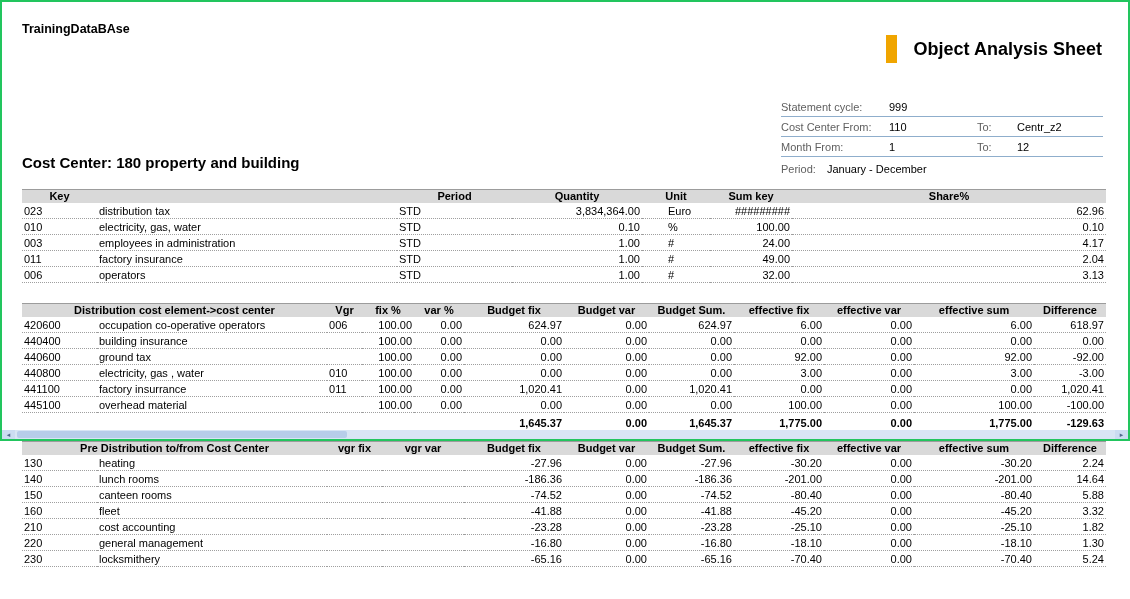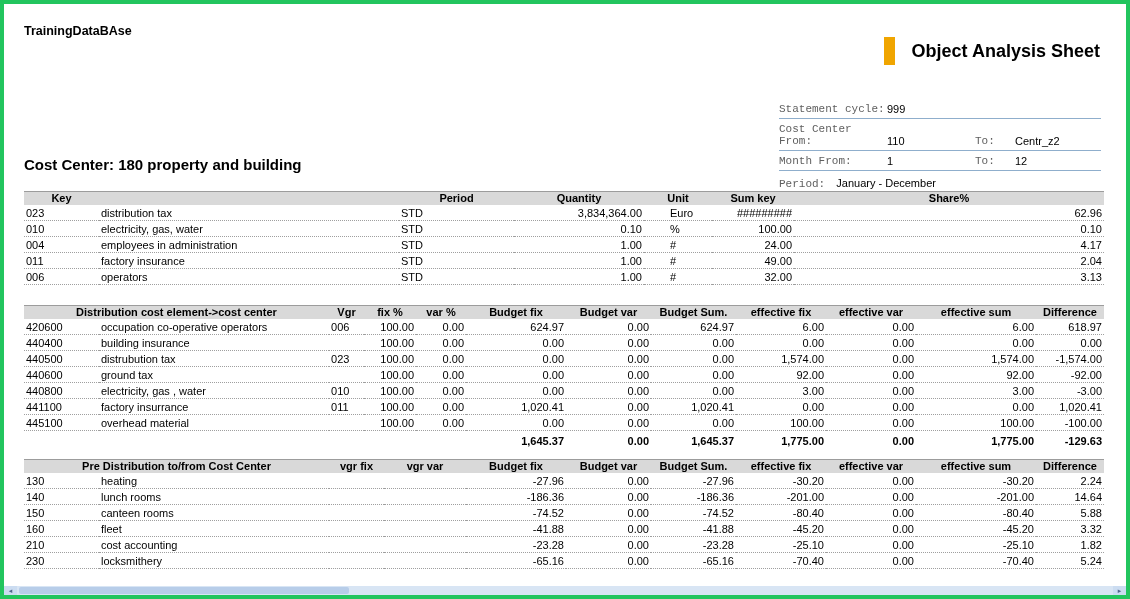--- a/index.html
+++ b/index.html
@@ -2,35 +2,35 @@
 <html style="--color-accent: #F0A500; --color-band: #D9D9D9; --color-line: #8FAECC; --color-sbtrack: #D8E5F4; --color-sbthumb: #B7CDE9; --color-sbbtn: #CBDCF1;"><head>
 <meta charset="utf-8">
 <style>
   html,body{margin:0;padding:0;}
   body{
     width:1130px;height:599px;overflow:hidden;background:#fff;
     font-family:"Liberation Sans", sans-serif;color:#000;
   }
   .page{
     position:relative;box-sizing:border-box;
-    width:1130px;height:599px;border:4px solid #22c55e;background:#fff;
+    width:1130px;height:441px;border:2px solid #22c55e;background:#fff;
     padding:20px 22px 0 20px;
   }
   .db-name{font-size:12.5px;font-weight:bold;}
   .title-wrap{position:absolute;top:33px;right:26px;display:flex;align-items:center;}
   .accent-bar{width:11px;height:28px;background:var(--color-accent,#F0A500);margin-right:5px;}
   .report-title{font-size:18px;font-weight:bold;white-space:nowrap;margin-left:12px;}
   .params{position:absolute;top:95px;right:25px;width:322px;font-size:11px;}
   .param-row{
     display:grid;grid-template-columns:108px 88px 40px auto;
     padding:4px 0 3px;border-bottom:1px solid var(--color-line,#8FAECC);
     align-items:end;
   }
   .param-row.no-line{display:block;border-bottom:none;padding-top:6px;}
-  .p-label,.p-to{color:#5f5f5f;font-family:Liberation Mono, monospace;}
+  .p-label,.p-to{color:#5f5f5f;}
   .param-row.no-line .p-label{margin-right:8px;text-align:right;}
   .section-title{font-size:15px;font-weight:bold;margin-top:118px;}
   table.rpt{border-collapse:collapse;table-layout:fixed;width:100%;font-size:11px;}
   .t1{margin-top:18px;}
   .t2{margin-top:20px;}
   .t3{margin-top:11px;}
   .rpt th{
     background:var(--color-band,#D9D9D9);font-weight:bold;text-align:center;
     padding:0;line-height:13px;border-top:1px solid #9c9c9c;white-space:nowrap;
   }
@@ -131,21 +131,21 @@
         <tr>
           <td class="c-key">010</td>
           <td class="c-name">electricity, gas, water</td>
           <td class="c-period">STD</td>
           <td class="c-quantity">0.10</td>
           <td class="c-unit">%</td>
           <td class="c-sum_key">100.00</td>
           <td class="c-share">0.10</td>
         </tr>
         <tr>
-          <td class="c-key">004</td>
+          <td class="c-key">003</td>
           <td class="c-name">employees in administration</td>
           <td class="c-period">STD</td>
           <td class="c-quantity">1.00</td>
           <td class="c-unit">#</td>
           <td class="c-sum_key">24.00</td>
           <td class="c-share">4.17</td>
         </tr>
         <tr>
           <td class="c-key">011</td>
           <td class="c-name">factory insurance</td>
@@ -220,34 +220,20 @@
           <td class="c-var">0.00</td>
           <td class="c-budget_fix">0.00</td>
           <td class="c-budget_var">0.00</td>
           <td class="c-budget_sum">0.00</td>
           <td class="c-eff_fix">0.00</td>
           <td class="c-eff_var">0.00</td>
           <td class="c-eff_sum">0.00</td>
           <td class="c-diff">0.00</td>
         </tr>
         <tr>
-          <td class="c-key">440500</td>
-          <td class="c-name">distrubution tax</td>
-          <td class="c-vgr">023</td>
-          <td class="c-fix">100.00</td>
-          <td class="c-var">0.00</td>
-          <td class="c-budget_fix">0.00</td>
-          <td class="c-budget_var">0.00</td>
-          <td class="c-budget_sum">0.00</td>
-          <td class="c-eff_fix">1,574.00</td>
-          <td class="c-eff_var">0.00</td>
-          <td class="c-eff_sum">1,574.00</td>
-          <td class="c-diff">-1,574.00</td>
-        </tr>
-        <tr>
           <td class="c-key">440600</td>
           <td class="c-name">ground tax</td>
           <td class="c-vgr"></td>
           <td class="c-fix">100.00</td>
           <td class="c-var">0.00</td>
           <td class="c-budget_fix">0.00</td>
           <td class="c-budget_var">0.00</td>
           <td class="c-budget_sum">0.00</td>
           <td class="c-eff_fix">92.00</td>
           <td class="c-eff_var">0.00</td>
@@ -399,20 +385,33 @@
           <td class="c-vgr_var"></td>
           <td class="c-budget_fix">-23.28</td>
           <td class="c-budget_var">0.00</td>
           <td class="c-budget_sum">-23.28</td>
           <td class="c-eff_fix">-25.10</td>
           <td class="c-eff_var">0.00</td>
           <td class="c-eff_sum">-25.10</td>
           <td class="c-diff">1.82</td>
         </tr>
         <tr>
+          <td class="c-key">220</td>
+          <td class="c-name">general management</td>
+          <td class="c-vgr_fix"></td>
+          <td class="c-vgr_var"></td>
+          <td class="c-budget_fix">-16.80</td>
+          <td class="c-budget_var">0.00</td>
+          <td class="c-budget_sum">-16.80</td>
+          <td class="c-eff_fix">-18.10</td>
+          <td class="c-eff_var">0.00</td>
+          <td class="c-eff_sum">-18.10</td>
+          <td class="c-diff">1.30</td>
+        </tr>
+        <tr>
           <td class="c-key">230</td>
           <td class="c-name">locksmithery</td>
           <td class="c-vgr_fix"></td>
           <td class="c-vgr_var"></td>
           <td class="c-budget_fix">-65.16</td>
           <td class="c-budget_var">0.00</td>
           <td class="c-budget_sum">-65.16</td>
           <td class="c-eff_fix">-70.40</td>
           <td class="c-eff_var">0.00</td>
           <td class="c-eff_sum">-70.40</td>

